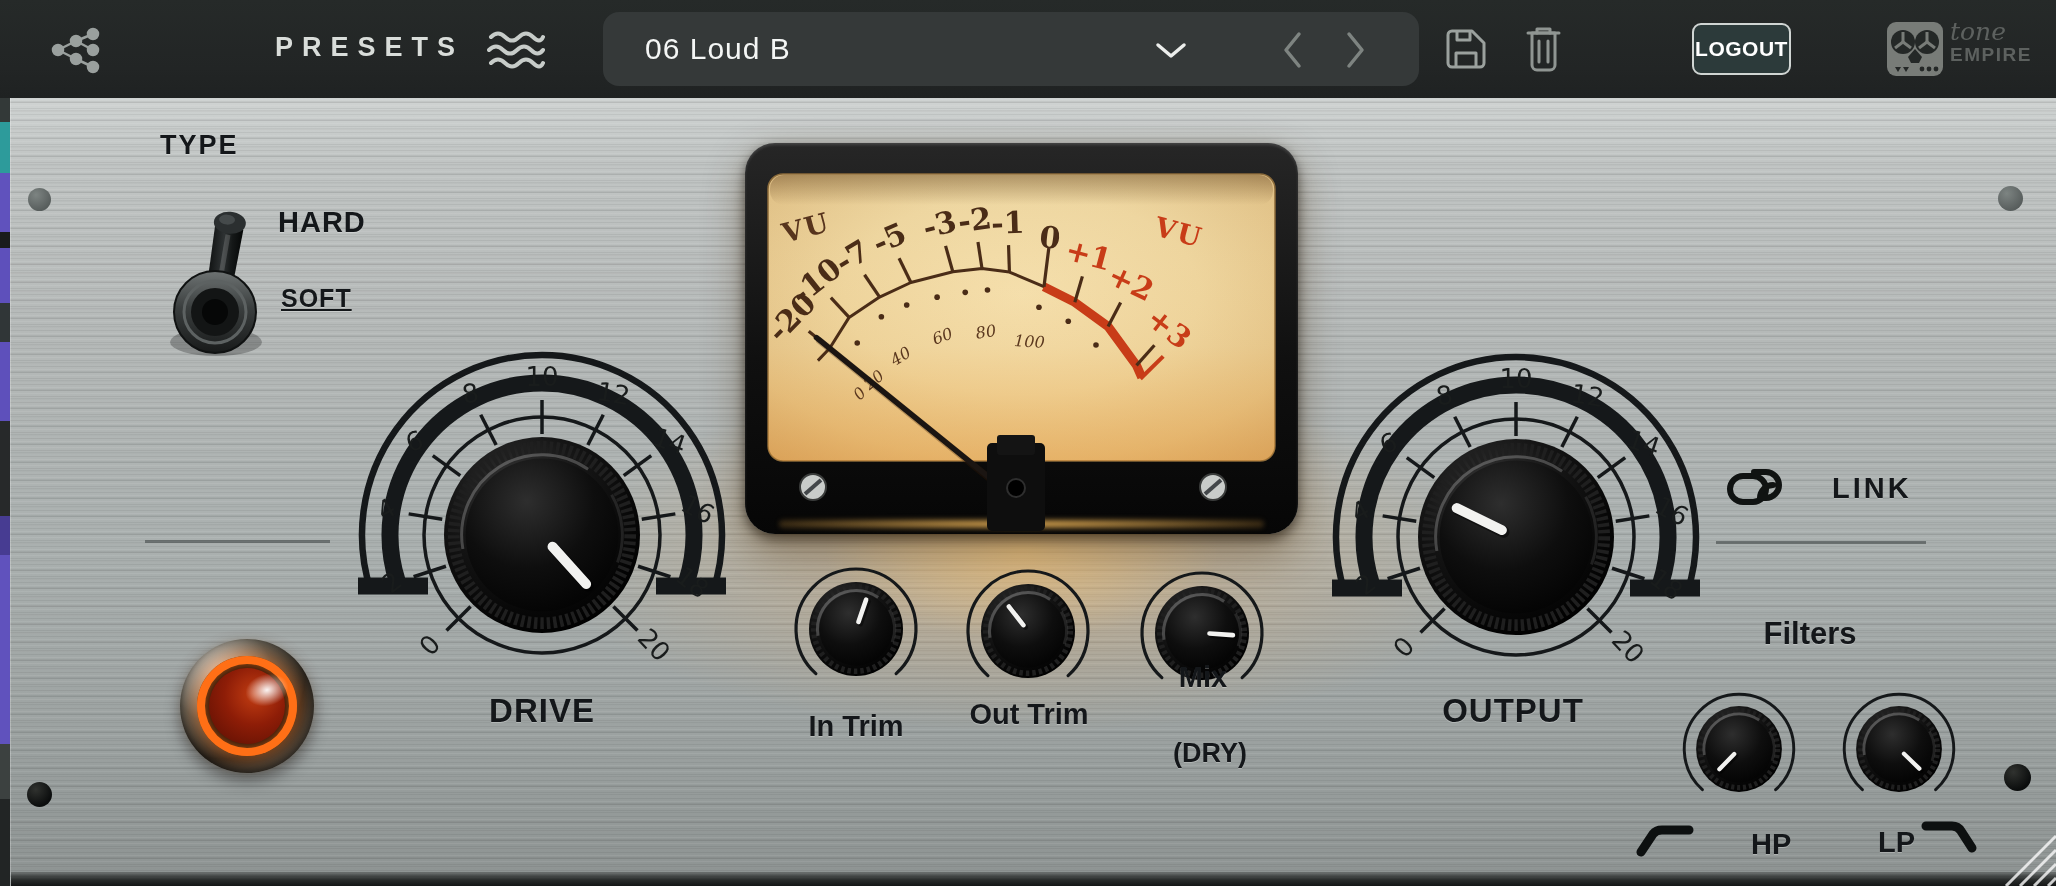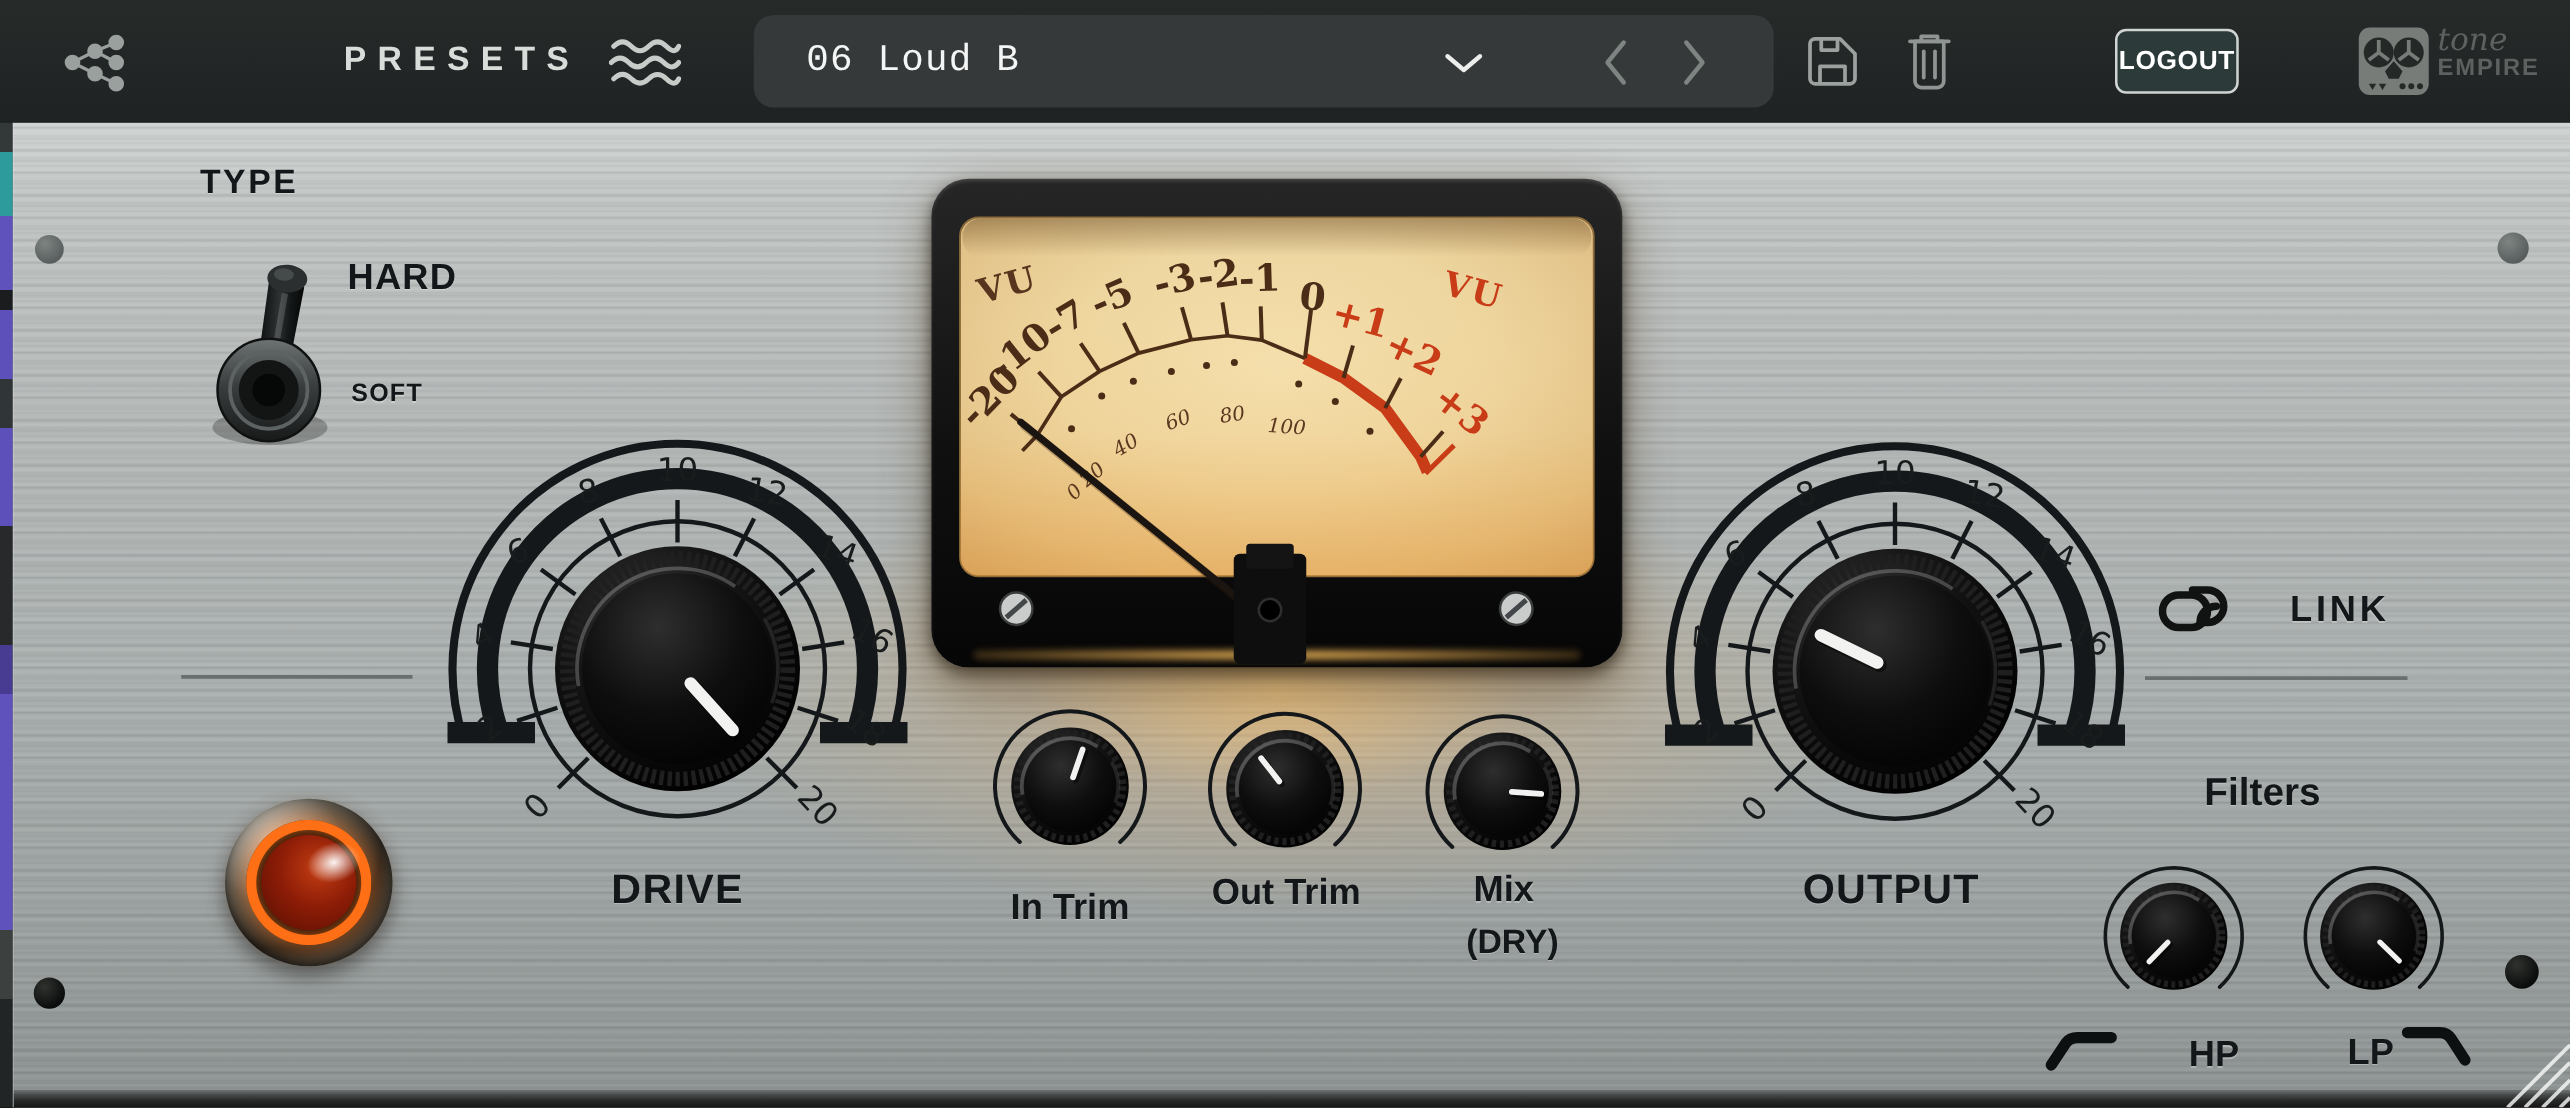--- a/index.html
+++ b/index.html
@@ -9,21 +9,21 @@
   
   .titlebar{position:absolute;left:0;top:0;width:2056px;height:98px;
             background:linear-gradient(180deg,#262a29,#222525 70%,#1f2222);z-index:10;}
   .share-icon{position:absolute;left:50px;top:26px;}
   .presets-label{position:absolute;left:275px;top:32px;font-size:27px;font-weight:700;
                  letter-spacing:9px;color:#d9ddda;}
   .wave-icon{position:absolute;left:487px;top:28px;}
   .preset-box{position:absolute;left:603px;top:12px;width:816px;height:74px;
               background:#353939;border-radius:16px;}
   .preset-name{position:absolute;left:42px;top:0;line-height:74px;font-size:30px;
-               font-family:Liberation Mono, monospace;color:#f4f6f5;letter-spacing:1px;}
+               font-family:Liberation Sans, sans-serif;color:#f4f6f5;letter-spacing:1px;}
   .dd-chevron{position:absolute;left:552px;top:30px;}
   .nav-prev{position:absolute;left:678px;top:19px;}
   .nav-next{position:absolute;left:740px;top:19px;}
   .save-icon{position:absolute;left:1444px;top:26px;}
   .trash-icon{position:absolute;left:1523px;top:24px;}
   .logout-btn{position:absolute;left:1692px;top:23px;width:99px;height:52px;box-sizing:border-box;
               border:2px solid #d0d5d3;border-radius:9px;background:#2c3a3a;color:#ffffff;
               font-size:21px;font-weight:700;text-align:center;line-height:47px;letter-spacing:.5px;}
   .brand{position:absolute;left:1886px;top:17px;}
   .brand-text{position:absolute;left:64px;top:2px;color:#5d615f;}
@@ -192,21 +192,21 @@
       <ellipse cx="74" cy="28" rx="16" ry="11" fill="#2b2f30"></ellipse>
       <ellipse cx="71" cy="25" rx="8" ry="5" fill="#454a4b"></ellipse>
       <line x1="66" y1="108" x2="73" y2="40" stroke="rgba(255,255,255,.16)" stroke-width="5"></line>
     </g>
     <circle cx="65" cy="118" r="41" fill="url(#nutGrad)" stroke="#101212" stroke-width="2"></circle>
     <circle cx="65" cy="118" r="31" fill="none" stroke="#5d6262" stroke-width="3"></circle>
     <circle cx="65" cy="118" r="24" fill="#131515"></circle>
     <circle cx="65" cy="118" r="13" fill="#060707"></circle>
   </svg>
   <div class="eng" style="left:278px;top:206px;font-size:29px;font-weight:600;letter-spacing:1px;">HARD</div>
-  <div class="eng" style="left:281px;top:304px;font-size:20px;font-weight:600;letter-spacing:1px;">SOFT</div>
+  <div class="eng" style="left:281px;top:284px;font-size:25px;font-weight:600;letter-spacing:1px;text-decoration:underline;">SOFT</div>
 
 
   <div class="meter">
     <div class="gold"></div>
     <svg id="vu-svg" width="553" height="391" viewBox="0 0 553 391">
         <rect x="23" y="31" width="507" height="287" rx="15" fill="url(#faceG)" stroke="#8a6a3a" stroke-width="1.5"></rect>
         <rect x="23" y="31" width="507" height="287" rx="15" fill="url(#lampG)"></rect>
         <rect x="25" y="32" width="503" height="30" rx="14" fill="url(#topShade)"></rect>
         <path d="M72.9,217.6 L84.7,205.3 L104.1,174.4 L134.6,154.1 L165.9,139.5 L207.9,128.8 L237.0,125.6 L264.4,129.1 L298.9,143.7 L329.8,159.3 L363.1,183.5 L391.5,222.4 L396.8,234.3" fill="none" stroke="#4a2c17" stroke-width="3" stroke-linejoin="round"></path>
         <path d="M298.9,143.7 L329.8,159.3 L363.1,183.5 L391.5,222.4 L396.8,234.3" fill="none" stroke="#c83c18" stroke-width="9" stroke-linejoin="round"></path>
@@ -377,21 +377,21 @@
         <path d="M41.02876515742405,98.17258525485008 A43,43 0 0 1 41.028765157424054,61.82741474514992" fill="none" stroke="rgba(255,145,35,.6)" stroke-width="5" stroke-linecap="round"></path>
         <circle cx="80" cy="80" r="47" fill="url(#kBase)"></circle>
         <circle cx="80" cy="80" r="42.300000000000004" fill="none" stroke="#1f1f1f" stroke-width="5.64" stroke-dasharray="3.5 3"></circle>
         <circle cx="80" cy="80" r="36.660000000000004" fill="url(#kCap)"></circle>
         <path d="M42.04550919890951,86.69240076728349 A38.54,38.54 0 0 1 102.10563585696931,48.42988021310226" fill="none" stroke="rgba(255,255,255,.22)" stroke-width="3"></path>
         <path d="M113.37661906185227,60.73 A38.54,38.54 0 0 1 116.2157536050889,93.18145632377127" fill="none" stroke="rgba(255,255,255,.10)" stroke-width="3"></path>
         <line x1="89.50168165795388" y1="82.52456868255582" x2="112.92448555805456" y2="84.16245068606788" stroke="rgba(0,0,0,.45)" stroke-width="5.2700000000000005" stroke-linecap="round"></line>
         <line x1="87.50168165795388" y1="80.52456868255582" x2="110.92448555805456" y2="82.16245068606788" stroke="#f2f2f0" stroke-width="4.6499999999999995" stroke-linecap="round"></line>
       </g>
     </svg>
-  <div class="eng ctr" style="left:1203px;top:696px;font-size:29px;font-weight:700;">Mix</div>
+  <div class="eng ctr" style="left:1203px;top:661px;font-size:29px;font-weight:700;">Mix</div>
   <div class="eng ctr" style="left:1210px;top:738px;font-size:27px;font-weight:700;">(DRY)</div>
 
   <svg class="knob" style="left:1726px;top:462px;" width="66" height="50">
     <rect x="4" y="14" width="36" height="26" rx="13" fill="none" stroke="#101312" stroke-width="6"></rect>
     <path d="M28,10 h12 a13,13 0 0 1 0,26 h-6 M34,36 a13,13 0 0 1 13,-13" fill="none" stroke="#101312" stroke-width="6" stroke-linecap="round"></path>
   </svg>
   <div class="eng" style="left:1832px;top:472px;font-size:29px;font-weight:700;letter-spacing:3px;">LINK</div>
 
   <div class="eng ctr" style="left:1810px;top:616px;font-size:31px;font-weight:700;">Filters</div>
   <svg class="knob" style="left:1666px;top:676px;" width="146" height="146" viewBox="0 0 160 160">

